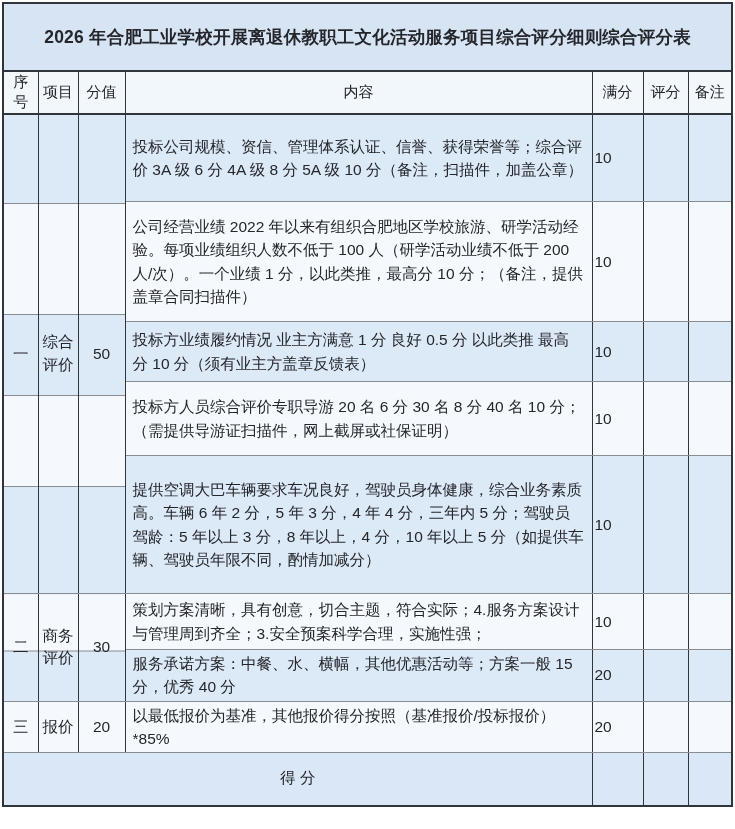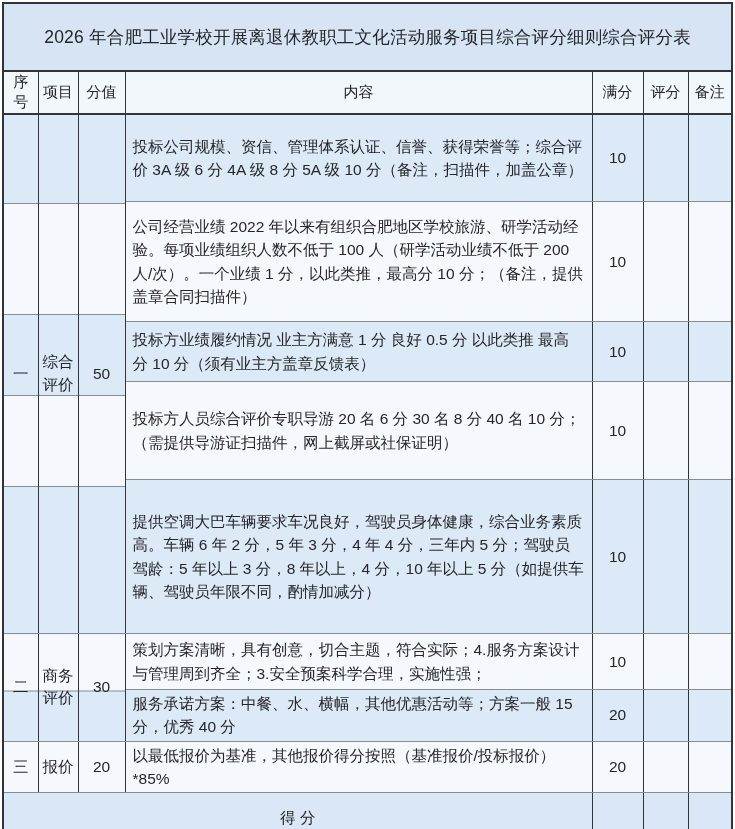--- a/index.html
+++ b/index.html
@@ -21,21 +21,21 @@
     border-bottom:1px solid #878d93;
     vertical-align:middle;
     overflow:hidden;
   }
   table{border:2px solid #30353b;}
   
   tr.title-row td{
     background:#d6e4f4;
     border-bottom:2px solid #30353b;
     text-align:center;
-    font-weight:normal;
+    font-weight:bold;
     font-size:17.5px;
     letter-spacing:0.2px;
     padding:0 6px;
   }
   
   tr.header-row td{
     background:#f2f7fc;
     text-align:center;
     font-size:15px;
     border-bottom:2px solid #30353b;
@@ -46,21 +46,21 @@
   .r-blue{background:#dce9f7;}
   .r-white{background:#f5f9fd;}
   td.content{
     text-align:left;
     font-size:15.5px;
     line-height:1.5;
     padding:2px 7px;
     margin-left:25px;
   }
   td.num{
-    text-align:center;
+    text-align:left;
     font-size:15.5px;
     padding:16px 2px;
   }
   td.seccell{
     text-align:center;
     font-size:15.5px;
     line-height:1.45;
     padding:0 2px;
   }
   tr.sec-start td{border-top:1px solid #4a4f55;}
@@ -131,27 +131,27 @@
     <td class="num">10</td>
     <td></td>
     <td></td>
   </tr>
   <tr class="r-blue" style="height:60px">
     <td class="content">投标方业绩履约情况 业主方满意 1 分  良好 0.5 分  以此类推  最高分 10 分（须有业主方盖章反馈表）</td>
     <td class="num">10</td>
     <td></td>
     <td></td>
   </tr>
-  <tr class="r-white" style="height:98px">
+  <tr class="r-white" style="height:74px">
     <td class="content">投标方人员综合评价专职导游 20 名 6 分 30 名 8 分 40 名 10 分；（需提供导游证扫描件，网上截屏或社保证明）</td>
     <td class="num">10</td>
     <td></td>
     <td></td>
   </tr>
-  <tr class="r-blue" style="height:154px">
+  <tr class="r-blue" style="height:138px">
     <td class="content">提供空调大巴车辆要求车况良好，驾驶员身体健康，综合业务素质高。车辆 6 年 2 分，5 年 3 分，4 年 4 分，三年内 5 分；驾驶员驾龄：5 年以上 3 分，8 年以上，4 分，10 年以上 5 分（如提供车辆、驾驶员年限不同，酌情加减分）</td>
     <td class="num">10</td>
     <td></td>
     <td></td>
   </tr>
 
   <tr class="r-white sec-start" style="height:56px">
     <td class="seccell sec2" rowspan="2">二</td>
     <td class="seccell sec2" rowspan="2">商务评价</td>
     <td class="seccell sec2" rowspan="2">30</td>

